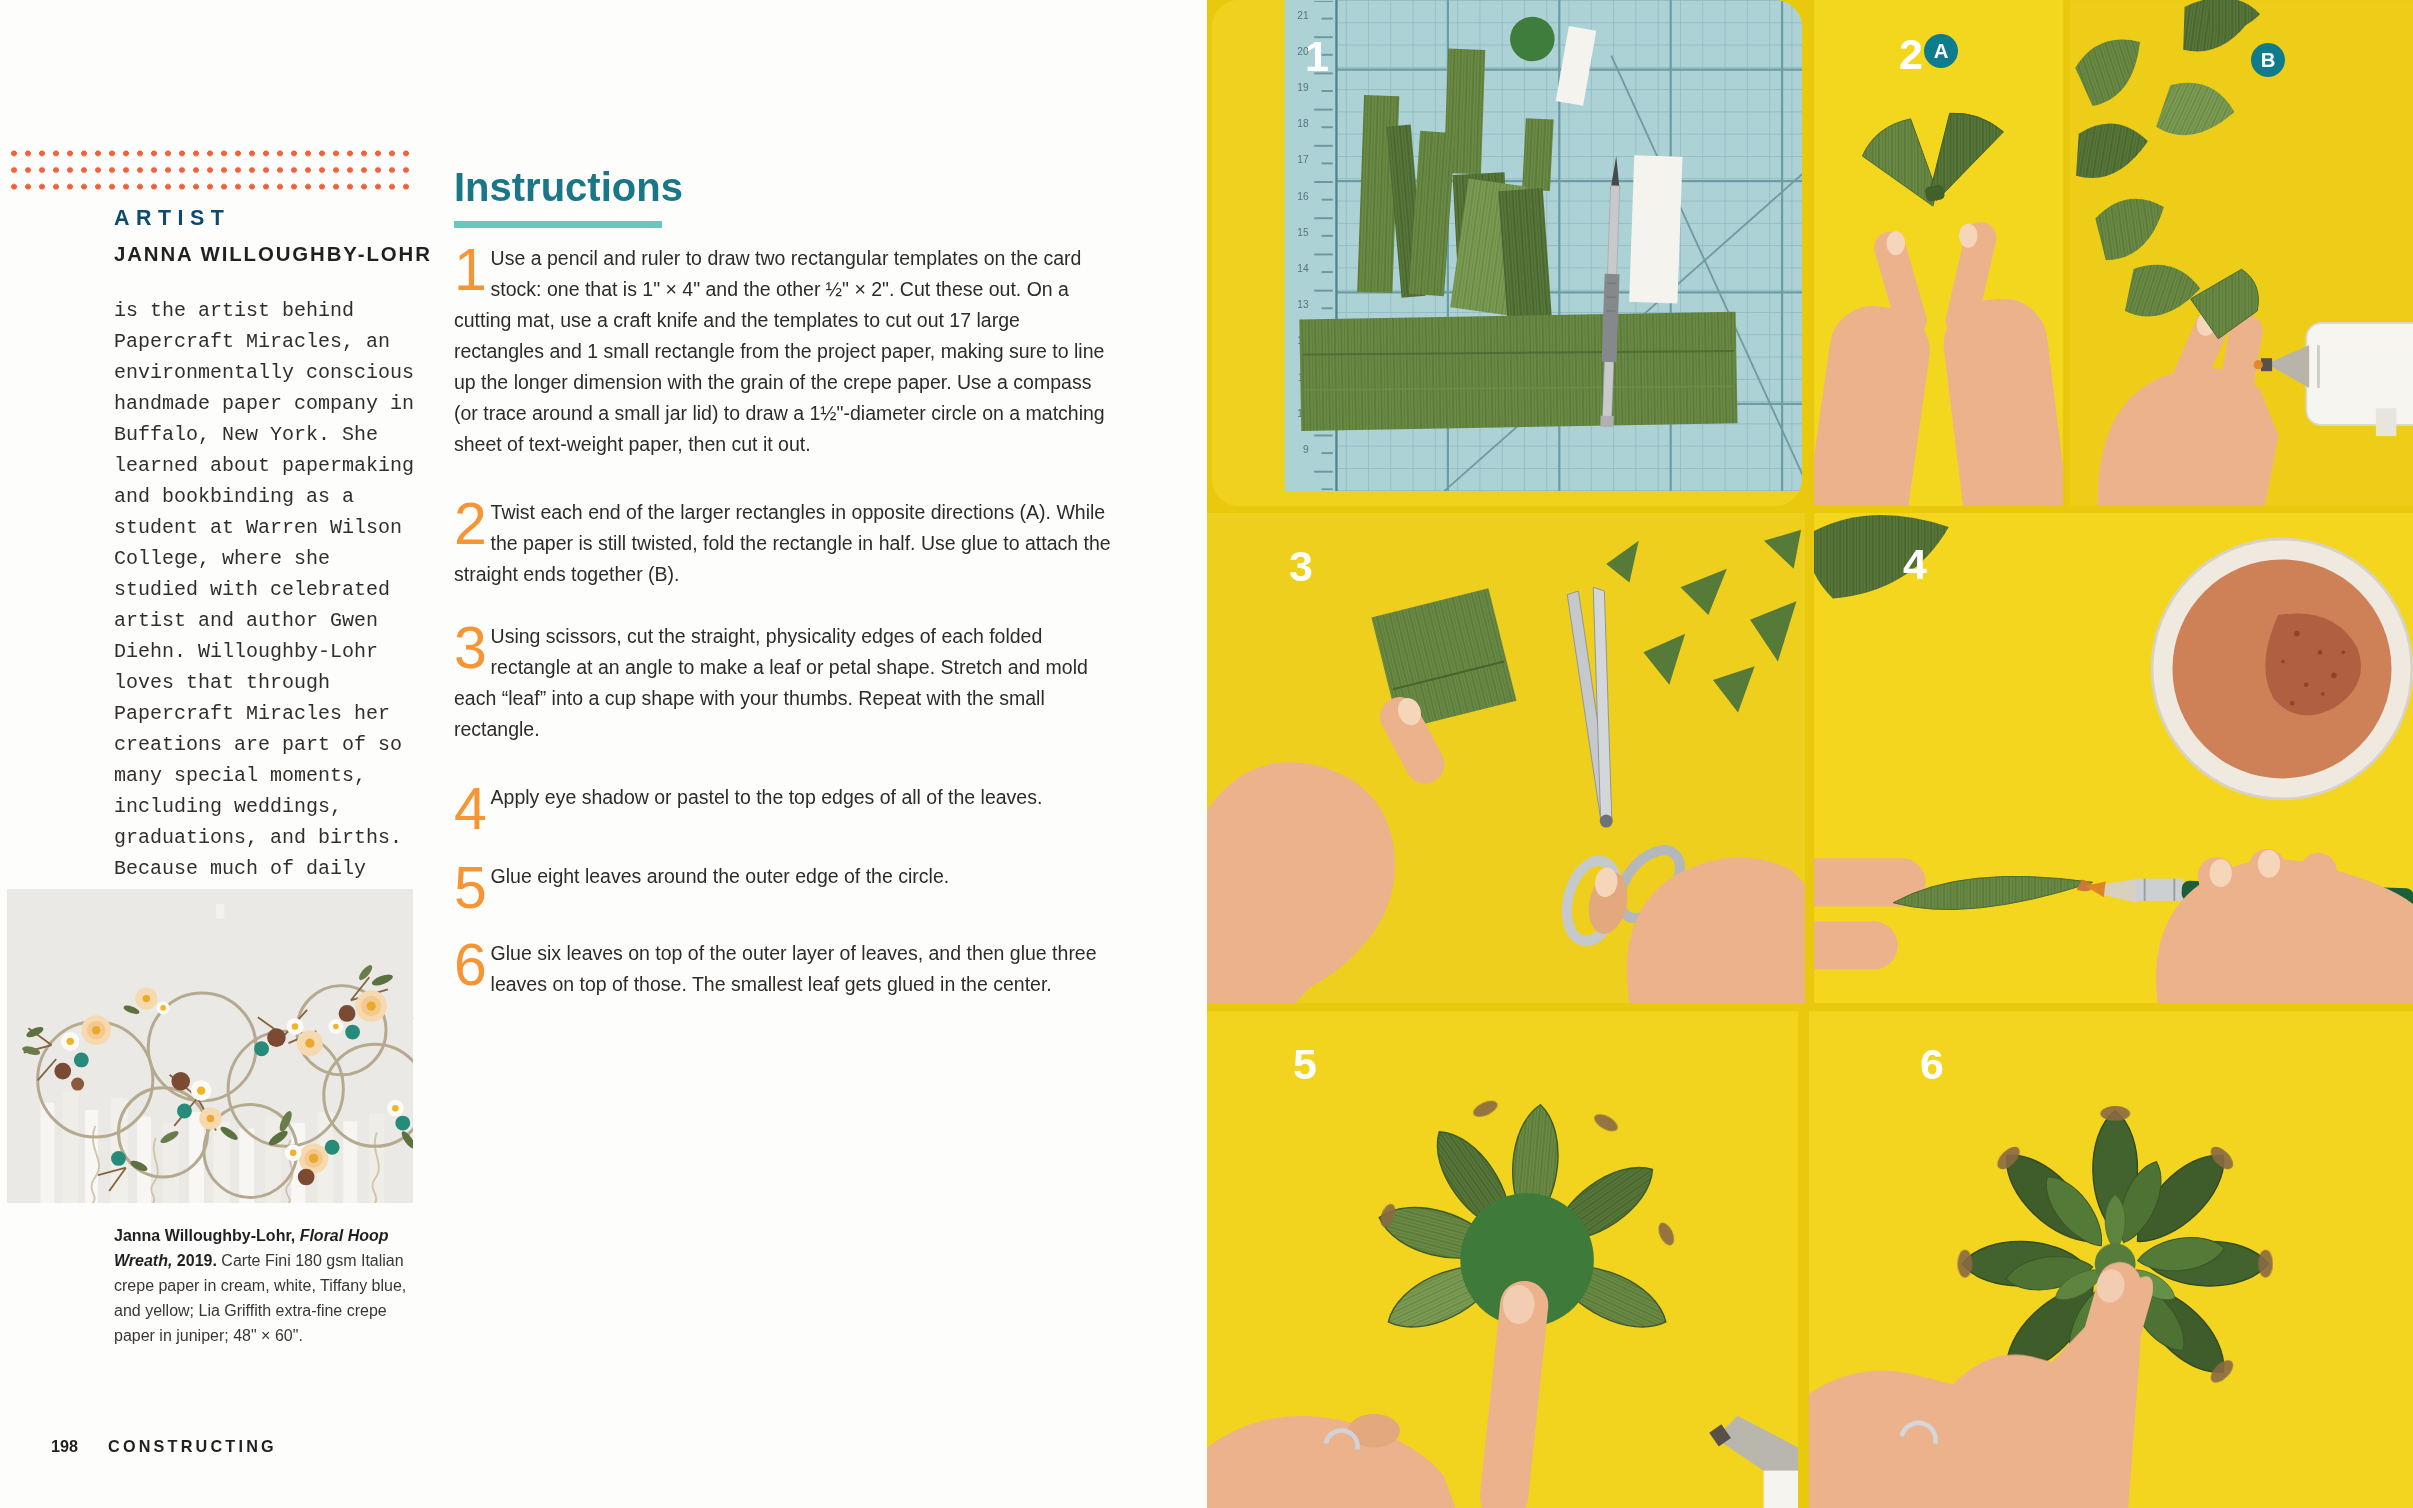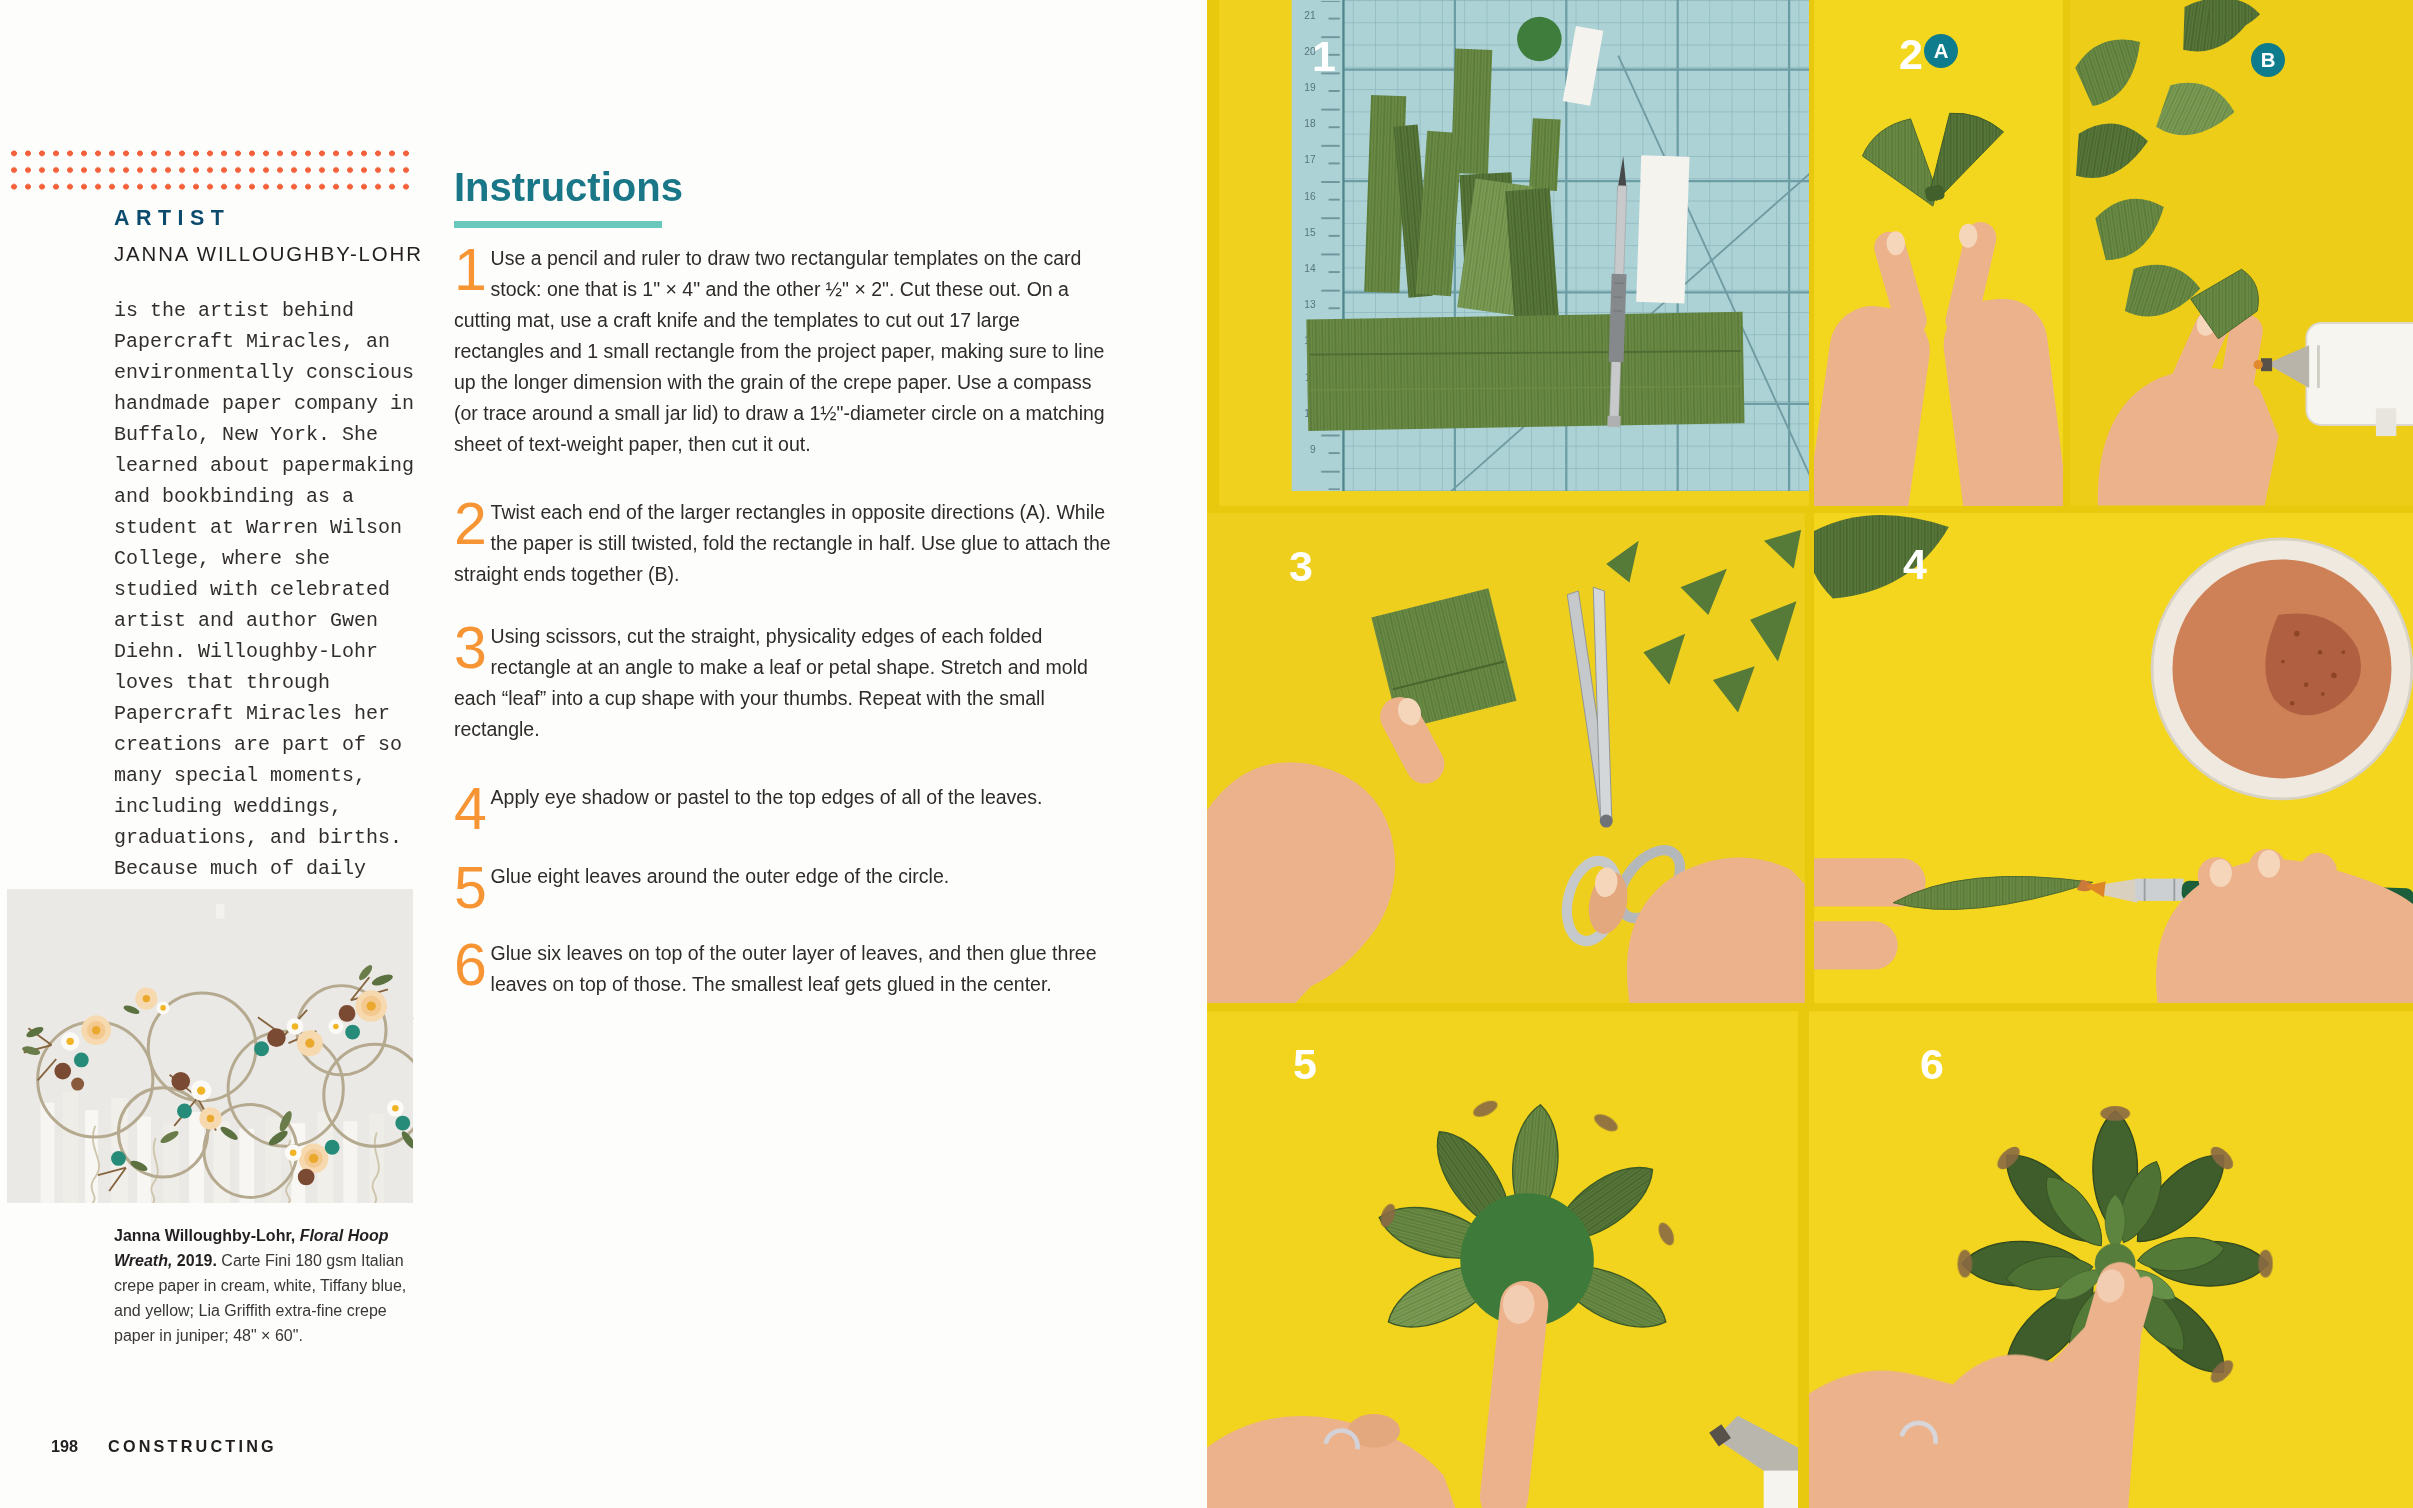--- a/index.html
+++ b/index.html
@@ -6,21 +6,21 @@
   .spread{position:relative;width:2413px;height:1508px;background:#fdfdfc;overflow:hidden;
           font-family:"Liberation Sans",sans-serif;}
 
   
   .dots{position:absolute;left:7.4px;top:145px;width:410px;height:46px;
         background-image:radial-gradient(circle,#f2613a 2.6px,transparent 3.2px);
         background-size:14px 16.7px;}
   .artist-label{position:absolute;left:114px;top:206px;color:#0c4a6e;
         font-weight:bold;font-size:21.4px;letter-spacing:6.5px;}
   .artist-name{position:absolute;left:114px;top:243px;color:#231f20;
-        font-weight:normal;font-size:20.4px;letter-spacing:1.9px;}
+        font-weight:bold;font-size:20.4px;letter-spacing:1.9px;}
   .bio{position:absolute;left:114px;top:275px;width:310px;color:#322e2b;
         font-family:Liberation Mono, monospace;font-size:20px;line-height:31px;}
   .wreath{position:absolute;left:7.4px;top:889px;width:406px;height:314px;}
   .caption{position:absolute;left:114px;top:1207px;width:308px;color:#3a3633;
         font-size:16px;line-height:25px;}
   .caption b{color:#231f20;margin-top:36px;}
   .footer{position:absolute;left:51px;top:1437px;color:#231f20;font-weight:bold;font-size:16.2px;}
   .footer .sect{margin-left:30px;letter-spacing:3.2px;}
 
   
@@ -30,21 +30,21 @@
   .step{position:absolute;left:454px;width:657px;color:#2f2b28;
         font-size:19.5px;line-height:31px;}
   .step-num{float:left;width:32px;height:61px;margin-right:4.6px;
         color:#f79433;font-size:59px;line-height:54px;font-weight:normal;}
   .s1{top:243px;} .s2{top:497px;} .s3{top:621px;} .s4{top:782px;} .s5{top:861px;} .s6{top:938px;}
 
   
   .photos{position:absolute;left:1207px;top:0;width:1207px;height:1508px;background:#e9c90e;}
   .photo{position:absolute;overflow:hidden;}
   .photo svg{display:block;}
-  .p1{left:12px;top:0;width:590px;height:506px;}
+  .p1{left:5px;top:0;width:590px;height:506px;border-radius:27px;}
   .p2a{left:607px;top:0;width:249px;height:506px;}
   .p2b{left:863px;top:0;width:343px;height:506px;}
   .p3{left:0;top:513px;width:598px;height:490px;}
   .p4{left:607px;top:513px;width:600px;height:490px;}
   .p5{left:0;top:1011px;width:591px;height:498px;}
   .p6{left:602px;top:1011px;width:604px;height:498px;}
   .pnum{position:absolute;color:#ffffff;font-weight:bold;font-size:43px;line-height:1;}
   .badge{position:absolute;width:34px;height:34px;border-radius:50%;background:#0e7c8c;
          color:#fff;font-weight:bold;font-size:20.4px;line-height:34px;text-align:center;}
 </style>

